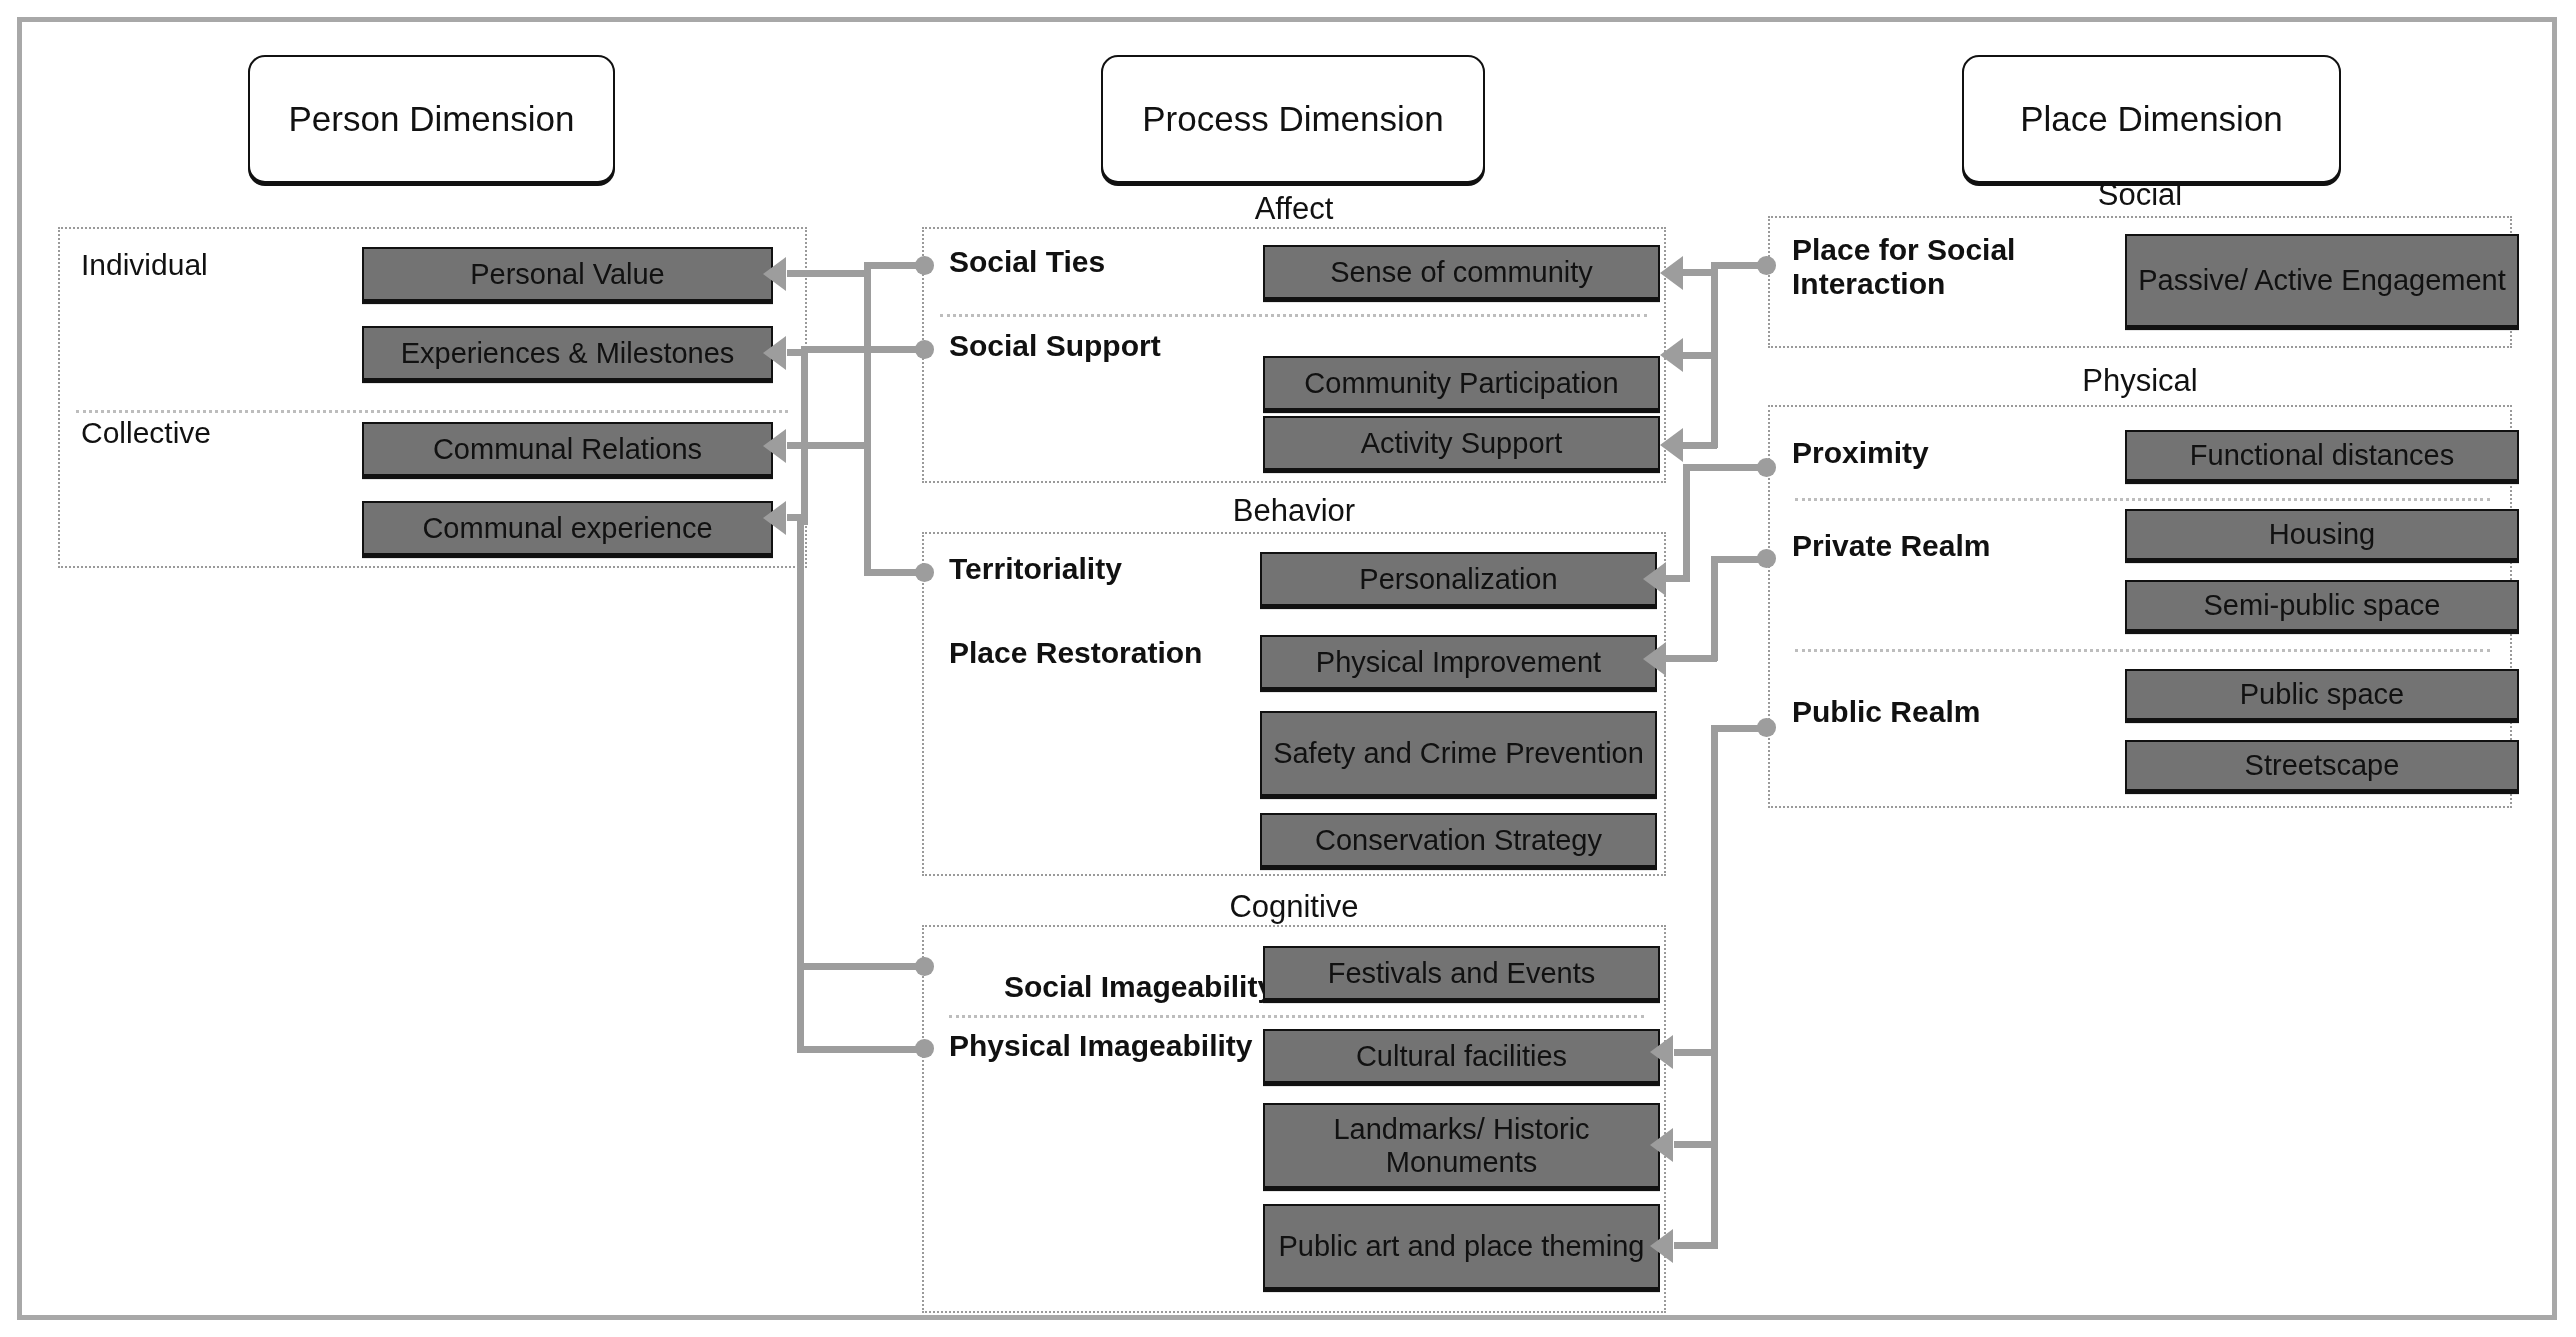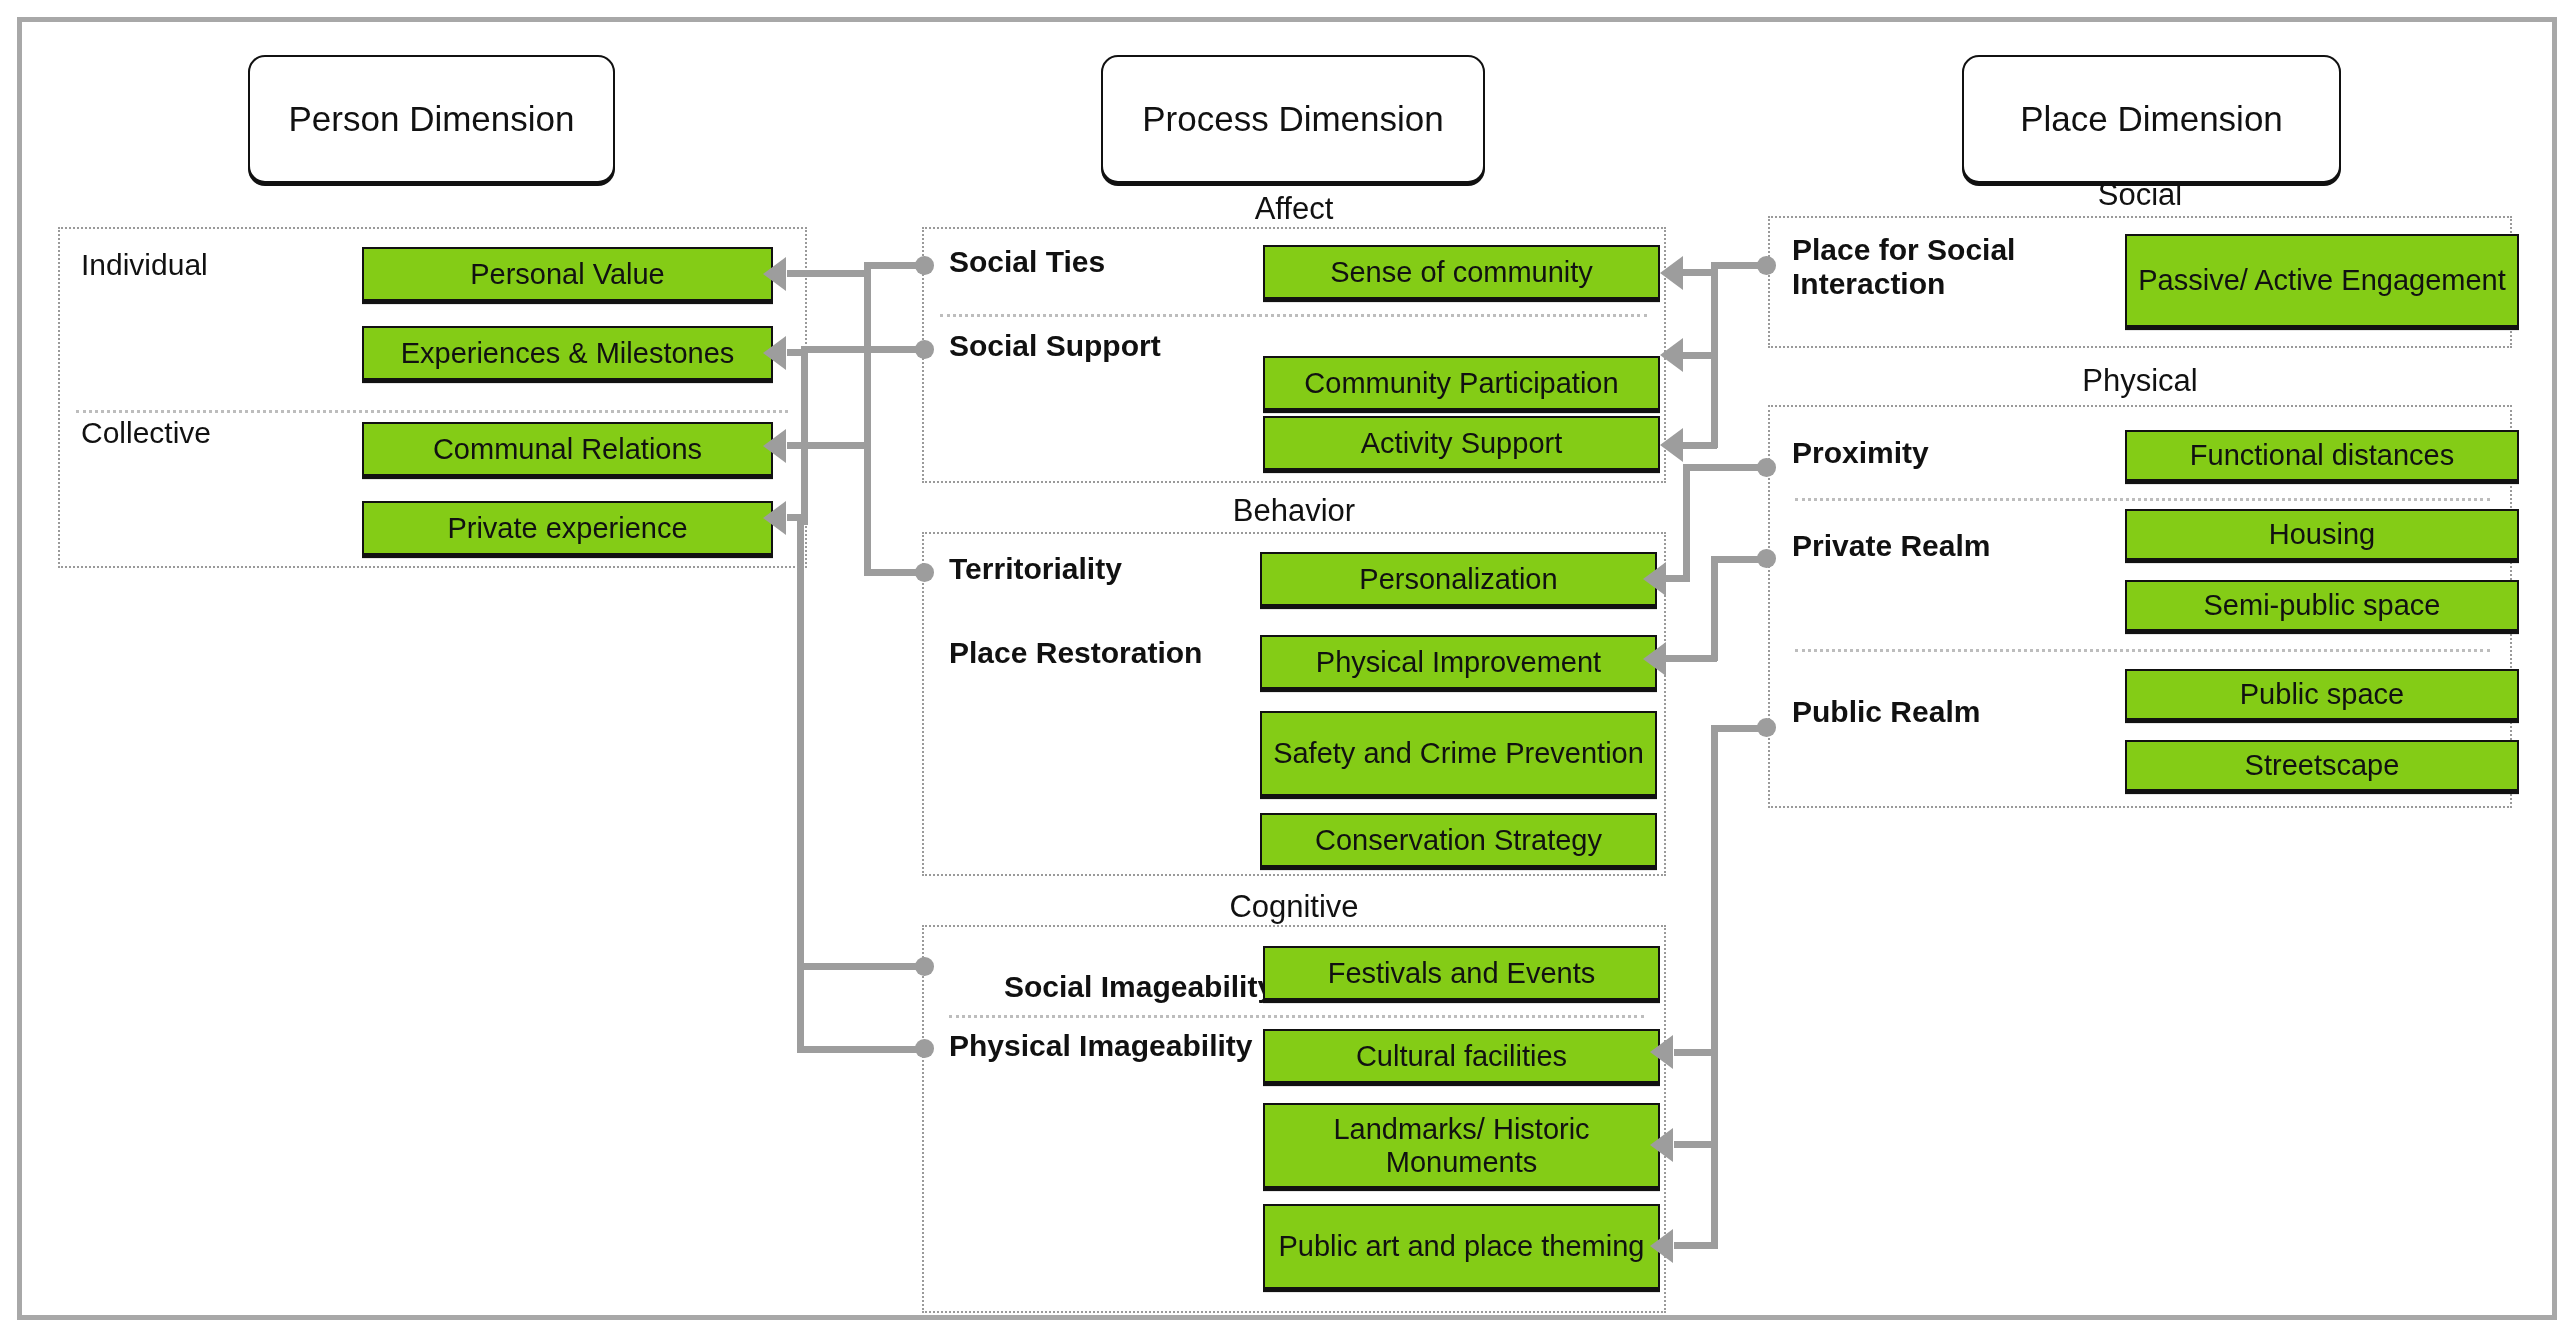--- a/index.html
+++ b/index.html
@@ -6,21 +6,21 @@
   body{font-family:"Liberation Sans", sans-serif;}
   #stage{position:relative;width:2576px;height:1338px;background:#ffffff;overflow:hidden;}
   
   #frame{position:absolute;left:17px;top:17px;width:2540px;height:1303px;border:5.4px solid #a8a8a8;box-sizing:border-box;background:#fff;}
   .dimhead{position:absolute;border:2.3px solid #111;border-radius:17px;background:#fff;
     display:flex;align-items:center;justify-content:center;
     font-size:35px;color:#111;box-shadow:0 3.1px 0 0 #111;}
   .grouplabel{position:absolute;font-size:31px;color:#111;text-align:center;}
   .dotbox{position:absolute;border:2.3px dotted #9a9a9a;box-sizing:border-box;background:transparent;}
   .dotdivider{position:absolute;border-top:3.1px dotted #bdbdbd;}
-  .node{position:absolute;border:2.3px solid #111;background:#84cc16;box-sizing:border-box;
+  .node{position:absolute;border:2.3px solid #111;background:#737373;box-sizing:border-box;
     display:flex;align-items:center;justify-content:center;text-align:center;
     font-size:29px;color:#111;line-height:1.12;box-shadow:0 3.1px 0 0 #111;padding:0 4.7px;}
   .rowlabel{position:absolute;font-size:30px;color:#111;font-weight:700;line-height:1.12;}
   .catlabel{position:absolute;font-size:30px;color:#111;line-height:1.15;}
   .conn{position:absolute;background:#9d9d9d;}
   .conn.h{height:7px;}
   .conn.v{width:7px;}
   .dot{position:absolute;width:18.6px;height:18.6px;border-radius:50%;background:#9d9d9d;}
   .arrow{position:absolute;width:0;height:0;border-top:17px solid transparent;
     border-bottom:17px solid transparent;border-right:23px solid #9d9d9d;}
@@ -43,21 +43,21 @@
 
     <div class="dotbox" style="left:36px;top:205px;width:749px;height:341px;"></div>
     <div class="dotdivider" style="left:54px;top:388px;width:712px;"></div>
 
     <div class="catlabel" style="left:59px;top:226px;width:256px;">Individual</div>
     <div class="catlabel" style="left:59px;top:394px;width:256px;">Collective</div>
 
     <div class="node" style="left:340px;top:225px;width:411px;height:54px;">Personal Value</div>
     <div class="node" style="left:340px;top:304px;width:411px;height:54px;">Experiences &amp; Milestones</div>
     <div class="node" style="left:340px;top:400px;width:411px;height:54px;">Communal Relations</div>
-    <div class="node" style="left:340px;top:479px;width:411px;height:54px;">Private experience</div>
+    <div class="node" style="left:340px;top:479px;width:411px;height:54px;">Communal experience</div>
 
     <div class="grouplabel" style="left:900px;top:169px;width:744px;">Affect</div>
     <div class="dotbox" style="left:900px;top:205px;width:744px;height:256px;"></div>
     <div class="dotdivider" style="left:918px;top:292px;width:707px;"></div>
 
     <div class="rowlabel" style="left:927px;top:223px;width:326px;">Social Ties</div>
     <div class="rowlabel" style="left:927px;top:307px;width:326px;">Social Support</div>
 
     <div class="node" style="left:1241px;top:223px;width:397px;height:54px;">Sense of community</div>
     <div class="node" style="left:1241px;top:306px;width:397px;height:54px;margin-top:28px;">Community Participation</div>

